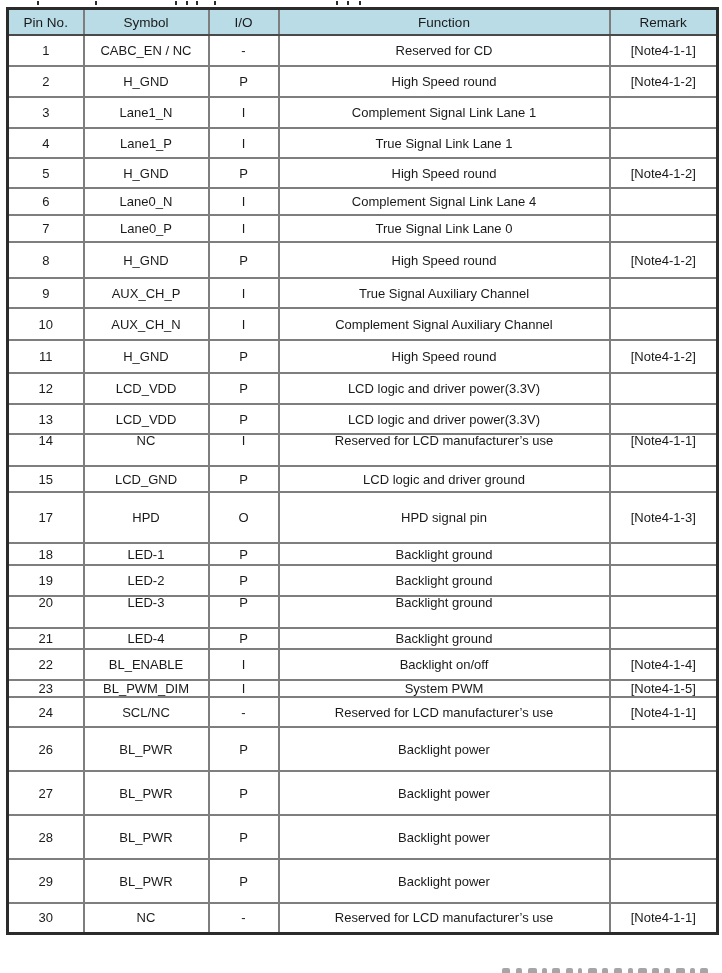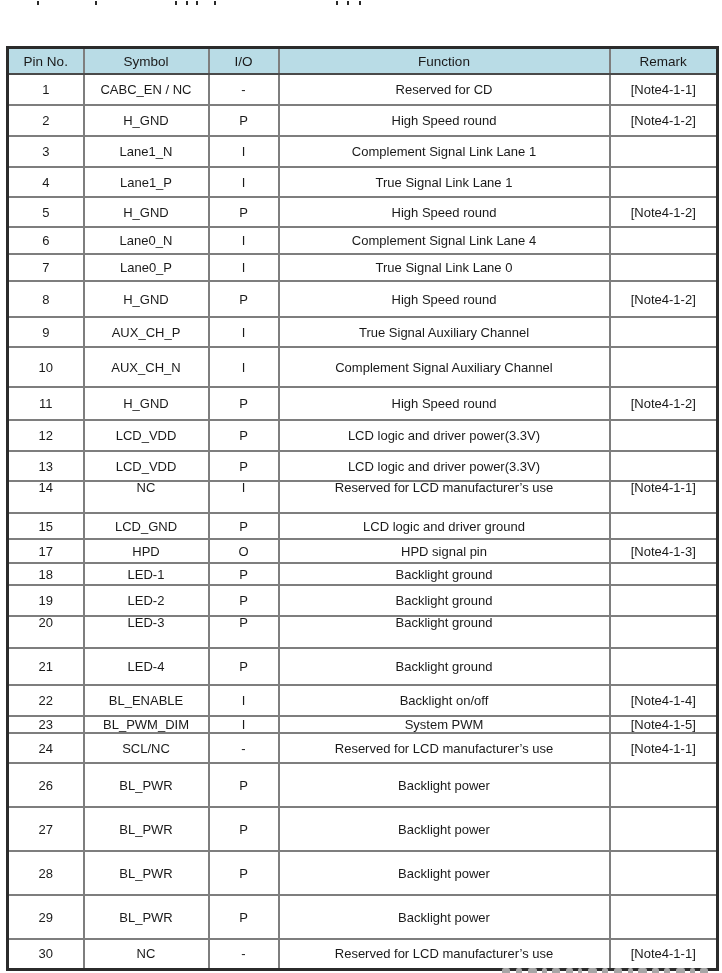--- a/index.html
+++ b/index.html
@@ -6,21 +6,20 @@
   body{
     width:722px;height:973px;position:relative;background:#ffffff;
     font-family:"Liberation Sans", sans-serif;overflow:hidden;
     --header-bg:#B9DCE6; --grid:#7E7E7E; --outer:#2B2B2B; --text:#1A1A1A; --faint:#A6A6A6;
   }
   .page{position:absolute;inset:0}
   table.pin-table{
     position:absolute;left:6px;top:7px;width:710px;
     border-collapse:collapse;table-layout:fixed;
     border:3px solid var(--outer);
-    margin-top:39px;
   }
   th,td{
     border:2px solid var(--grid);
     text-align:center;vertical-align:middle;
     font-size:13px;color:var(--text);
     padding:0;white-space:nowrap;overflow:hidden;
   }
   thead th{
     background:var(--header-bg);
     font-weight:400;font-size:13.5px;
@@ -124,21 +123,21 @@
     <td>High Speed round</td>
     <td>[Note4-1-2]</td>
   </tr>
         <tr style="height: 30px;">
     <td>9</td>
     <td>AUX_CH_P</td>
     <td>I</td>
     <td>True Signal Auxiliary Channel</td>
     <td></td>
   </tr>
-        <tr style="height: 40px;">
+        <tr style="height: 32px;">
     <td>10</td>
     <td>AUX_CH_N</td>
     <td>I</td>
     <td>Complement Signal Auxiliary Channel</td>
     <td></td>
   </tr>
         <tr style="height: 33px;">
     <td>11</td>
     <td>H_GND</td>
     <td>P</td>
@@ -166,21 +165,21 @@
     <td>Reserved for LCD manufacturer’s use</td>
     <td>[Note4-1-1]</td>
   </tr>
         <tr style="height: 26px;">
     <td>15</td>
     <td>LCD_GND</td>
     <td>P</td>
     <td>LCD logic and driver ground</td>
     <td></td>
   </tr>
-        <tr style="height: 24px;">
+        <tr style="height: 51px;">
     <td>17</td>
     <td>HPD</td>
     <td>O</td>
     <td>HPD signal pin</td>
     <td>[Note4-1-3]</td>
   </tr>
         <tr style="height: 22px;">
     <td>18</td>
     <td>LED-1</td>
     <td>P</td>
@@ -194,21 +193,21 @@
     <td>Backlight ground</td>
     <td></td>
   </tr>
         <tr class="compressed" style="height: 24px;">
     <td>20</td>
     <td>LED-3</td>
     <td>P</td>
     <td>Backlight ground</td>
     <td></td>
   </tr>
-        <tr style="height: 37px;">
+        <tr style="height: 21px;">
     <td>21</td>
     <td>LED-4</td>
     <td>P</td>
     <td>Backlight ground</td>
     <td></td>
   </tr>
         <tr style="height: 31px;">
     <td>22</td>
     <td>BL_ENABLE</td>
     <td>I</td>

